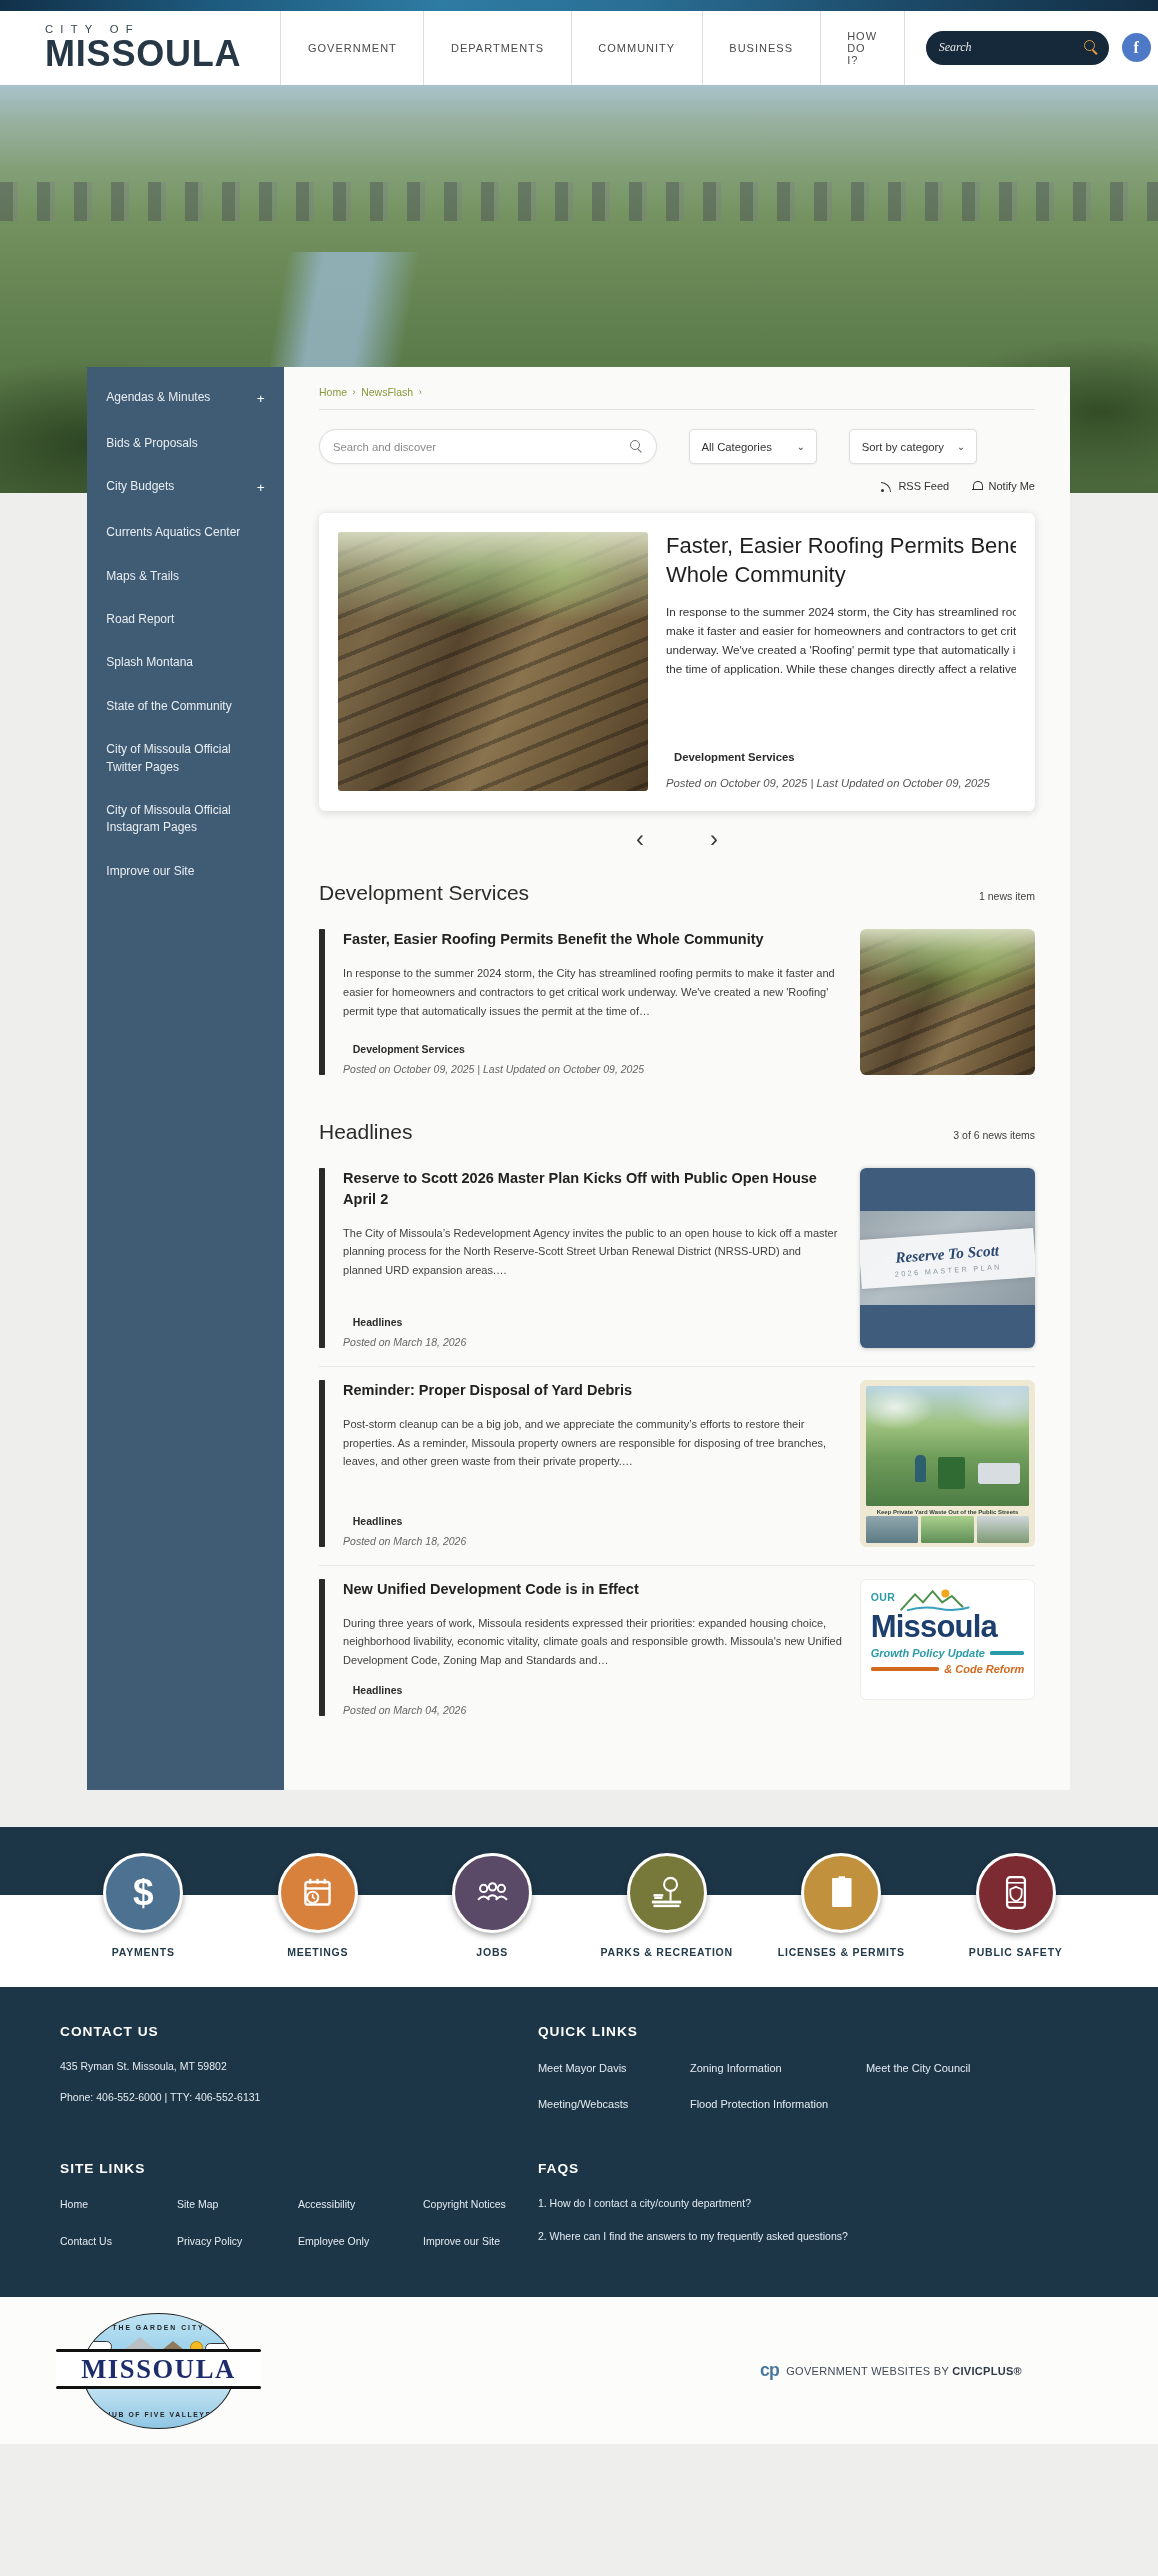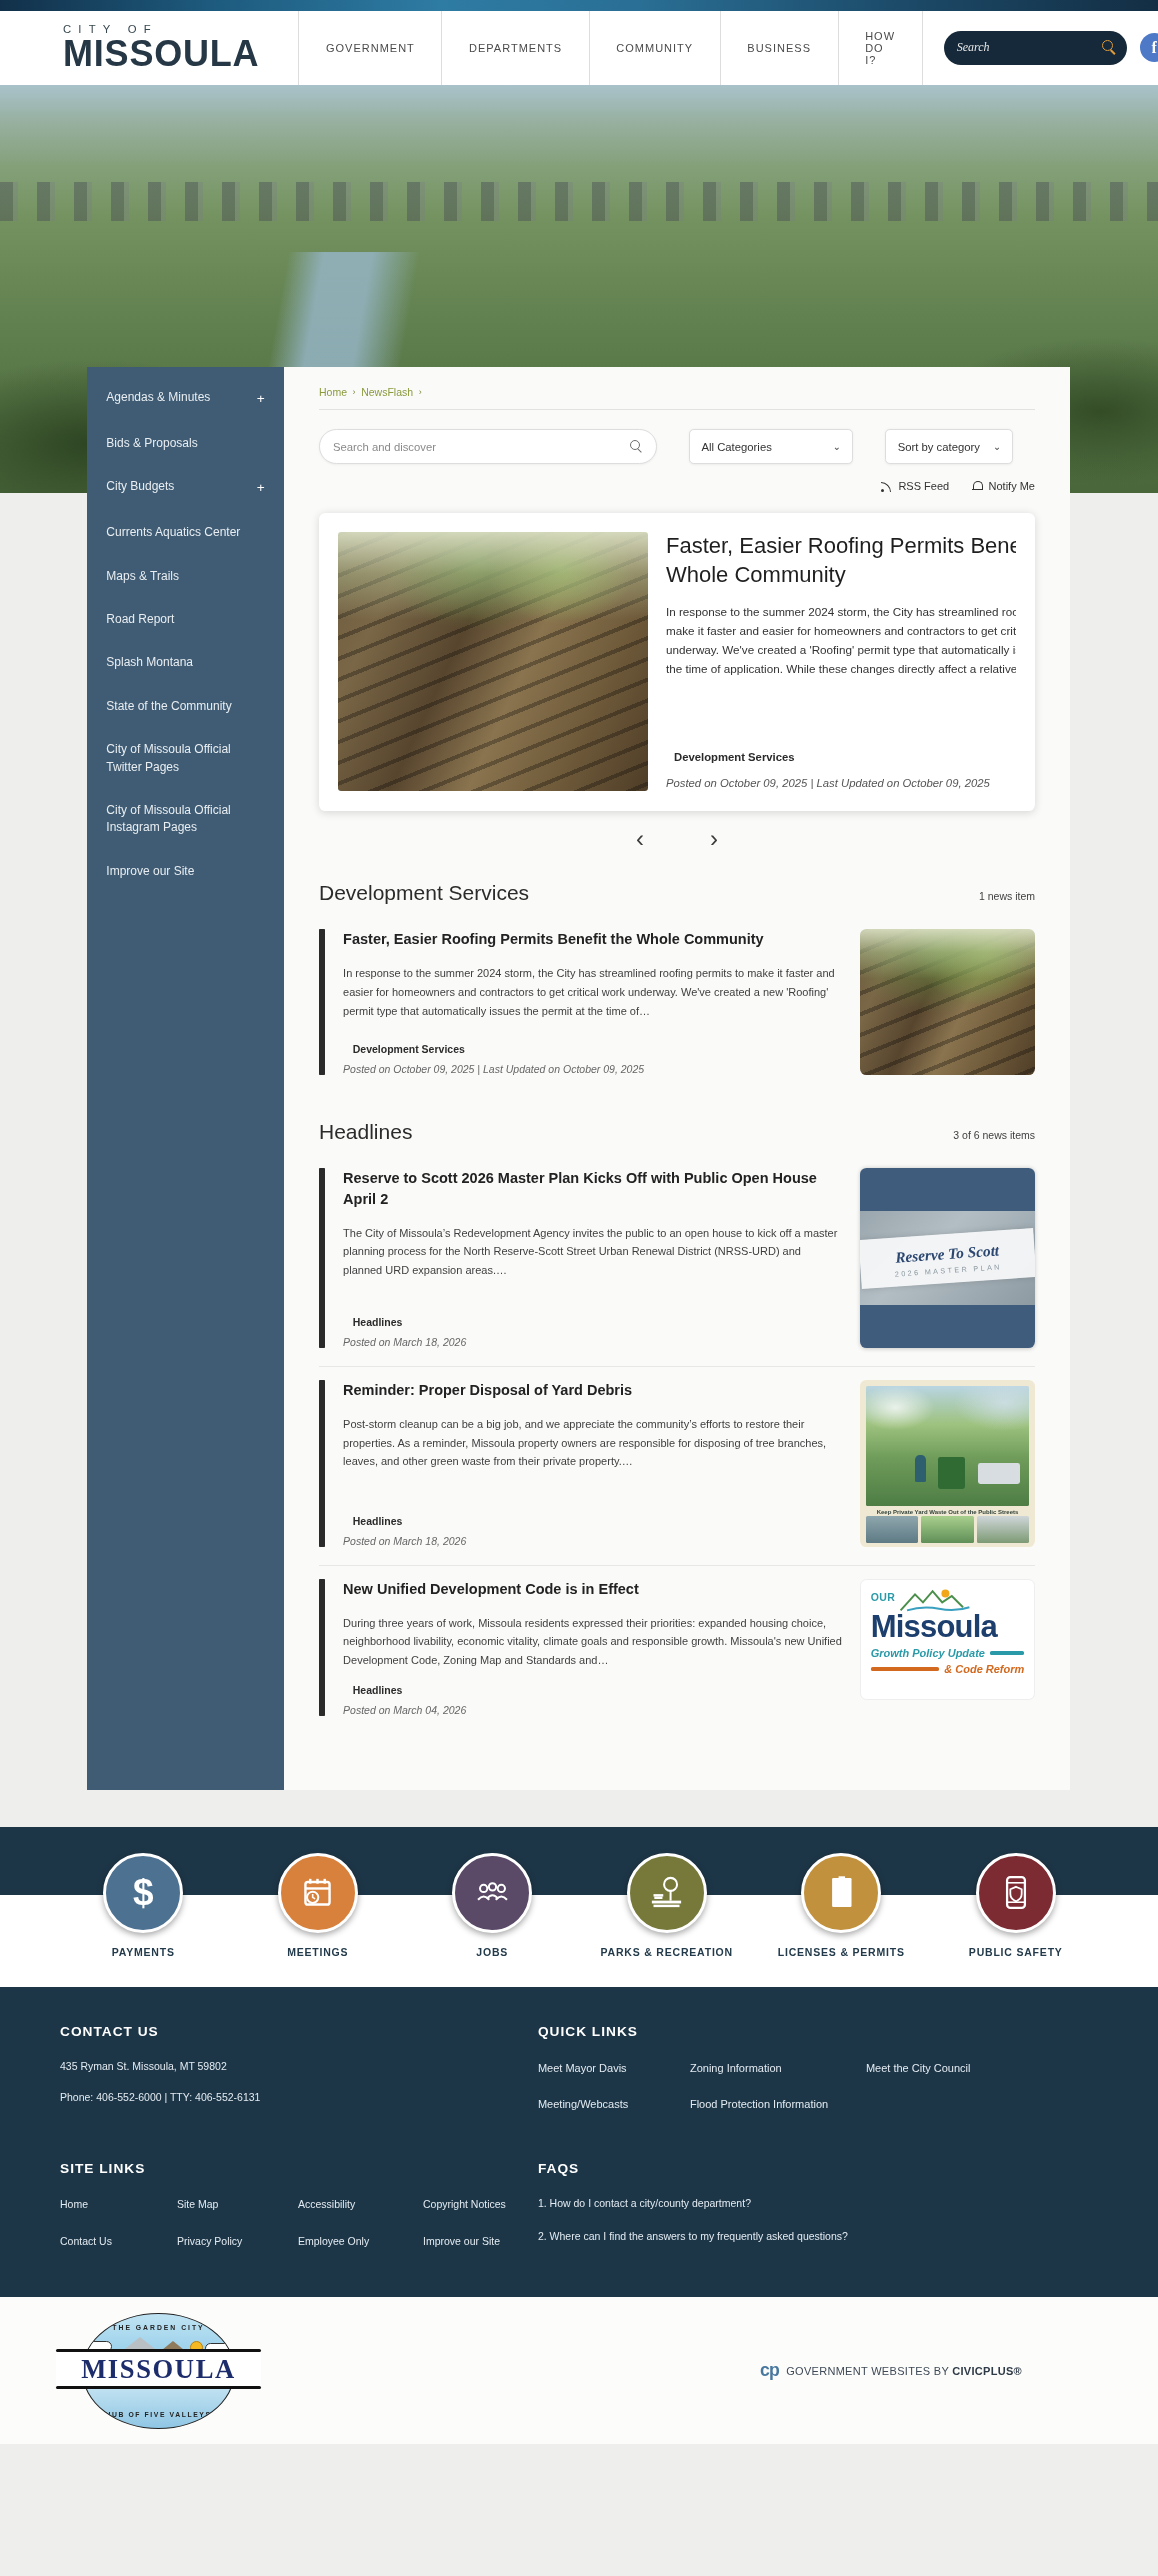--- a/index.html
+++ b/index.html
@@ -3,21 +3,21 @@
 <meta charset="utf-8">
 <style>
   * { margin:0; padding:0; box-sizing:border-box; }
   html,body { width:1159px; }
   body { font-family:"Liberation Sans", sans-serif; background:#eeeeec; color:#2e2e2e; }
 
   
   .top-strip { height:10.5px; background:linear-gradient(90deg,#123049 0%,#1d5a7d 18%,#2e7ba3 38%,#2a6f95 55%,#1c4a68 78%,#132e44 100%); }
 
   
-  .header { height:74px; background:#fff; display:flex; align-items:stretch; padding-left:63px; position:relative; z-index:5; }
+  .header { height:74px; background:#fff; display:flex; align-items:stretch; padding-left:45px; position:relative; z-index:5; }
   .logo { display:flex; flex-direction:column; justify-content:center; padding-right:39px; }
   .logo .city-of { font-size:11.3px; letter-spacing:7.2px; color:#37474f; font-weight:400; margin-bottom:1.6px; }
   .logo .city-name { font-size:36px; font-weight:700; letter-spacing:0.8px; color:#263746; line-height:1; }
   .nav { display:flex; align-items:stretch; border-left:0.8px solid #ddd; }
   .nav-item { display:flex; align-items:center; padding:0 26.6px; font-size:11px; letter-spacing:1px; color:#4a4a4a; border-right:0.8px solid #ddd; cursor:pointer; }
   .header-right { display:flex; align-items:center; gap:13px; padding:0 19.3px 0 21px; }
   .search-pill { width:183px; height:34px; background:#16293a; border-radius:17px; display:flex; align-items:center; padding:0 13px; }
   .search-pill input { flex:1; background:transparent; border:none; outline:none; color:#fff; font-size:12px; font-style:italic; font-family:"Liberation Serif", serif; }
   .search-pill input::placeholder { color:#e8e8e8; }
   .mag { width:14.5px; height:14.5px; position:relative; flex:none; }
@@ -52,21 +52,21 @@
   .bc-divider { height:0.8px; background:#e2e2df; margin:11.3px 0 19.3px; }
 
   .filter-row { display:flex; gap:17.7px; align-items:center; }
   .filter-search { flex:none; width:338px; height:35px; background:#fff; border:0.8px solid #ddd; border-radius:17.7px; display:flex; align-items:center; padding:0 13px; box-shadow:0 0.8px 2.4px rgba(0,0,0,.06); }
   .filter-search input { flex:1; border:none; outline:none; font-size:11.3px; color:#444; background:transparent; }
   .filter-search input::placeholder { color:#8a8a8a; }
   .mag2 { width:13px; height:13px; position:relative; flex:none; }
   .mag2::before { content:""; position:absolute; width:8px; height:8px; border:1.4px solid #6d6d6d; border-radius:50%; left:0; top:0; }
   .mag2::after { content:""; position:absolute; width:4.8px; height:1.4px; background:#6d6d6d; transform:rotate(45deg); left:7.2px; top:9.7px; }
   .filter-select { height:35px; background:#fff; border:0.8px solid #ddd; border-radius:4.8px; display:flex; align-items:center; justify-content:space-between; padding:0 11.3px; font-size:11.3px; color:#333; box-shadow:0 0.8px 2.4px rgba(0,0,0,.06); cursor:pointer; }
-  .sel-cat { width:164px; margin-left:14.5px; }
+  .sel-cat { width:128px; margin-left:14.5px; }
   .sel-sort { width:128px; margin-left:14.5px; }
   .caret { font-size:9.7px; color:#555; }
 
   .feed-row { display:flex; justify-content:flex-end; gap:22.5px; margin-top:16px; font-size:11px; color:#333; align-items:center; }
   .feed-link { display:flex; align-items:center; gap:5.6px; cursor:pointer; }
   .rss-ico { width:12px; height:12px; position:relative; }
   .rss-ico::before { content:""; position:absolute; left:0; bottom:0; width:3.2px; height:3.2px; border-radius:50%; background:#333; }
   .rss-ico::after { content:""; position:absolute; left:0; bottom:0; width:9.7px; height:9.7px; border:1.6px solid #333; border-left:none; border-bottom:none; border-radius:0 11.3px 0 0; }
   .bell-ico { width:11.3px; height:11.3px; position:relative; }
   .bell-ico::before { content:""; position:absolute; left:1.6px; top:0; width:8px; height:8px; background:transparent; border:1.6px solid #333; border-bottom:none; border-radius:5.6px 5.6px 0 0; }

